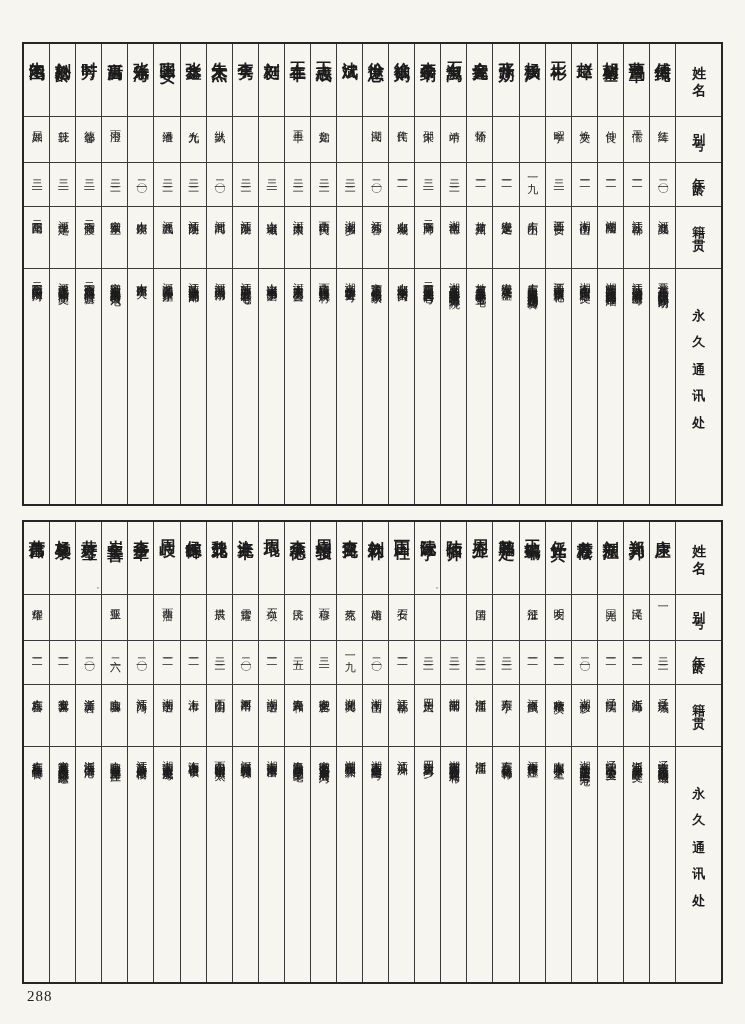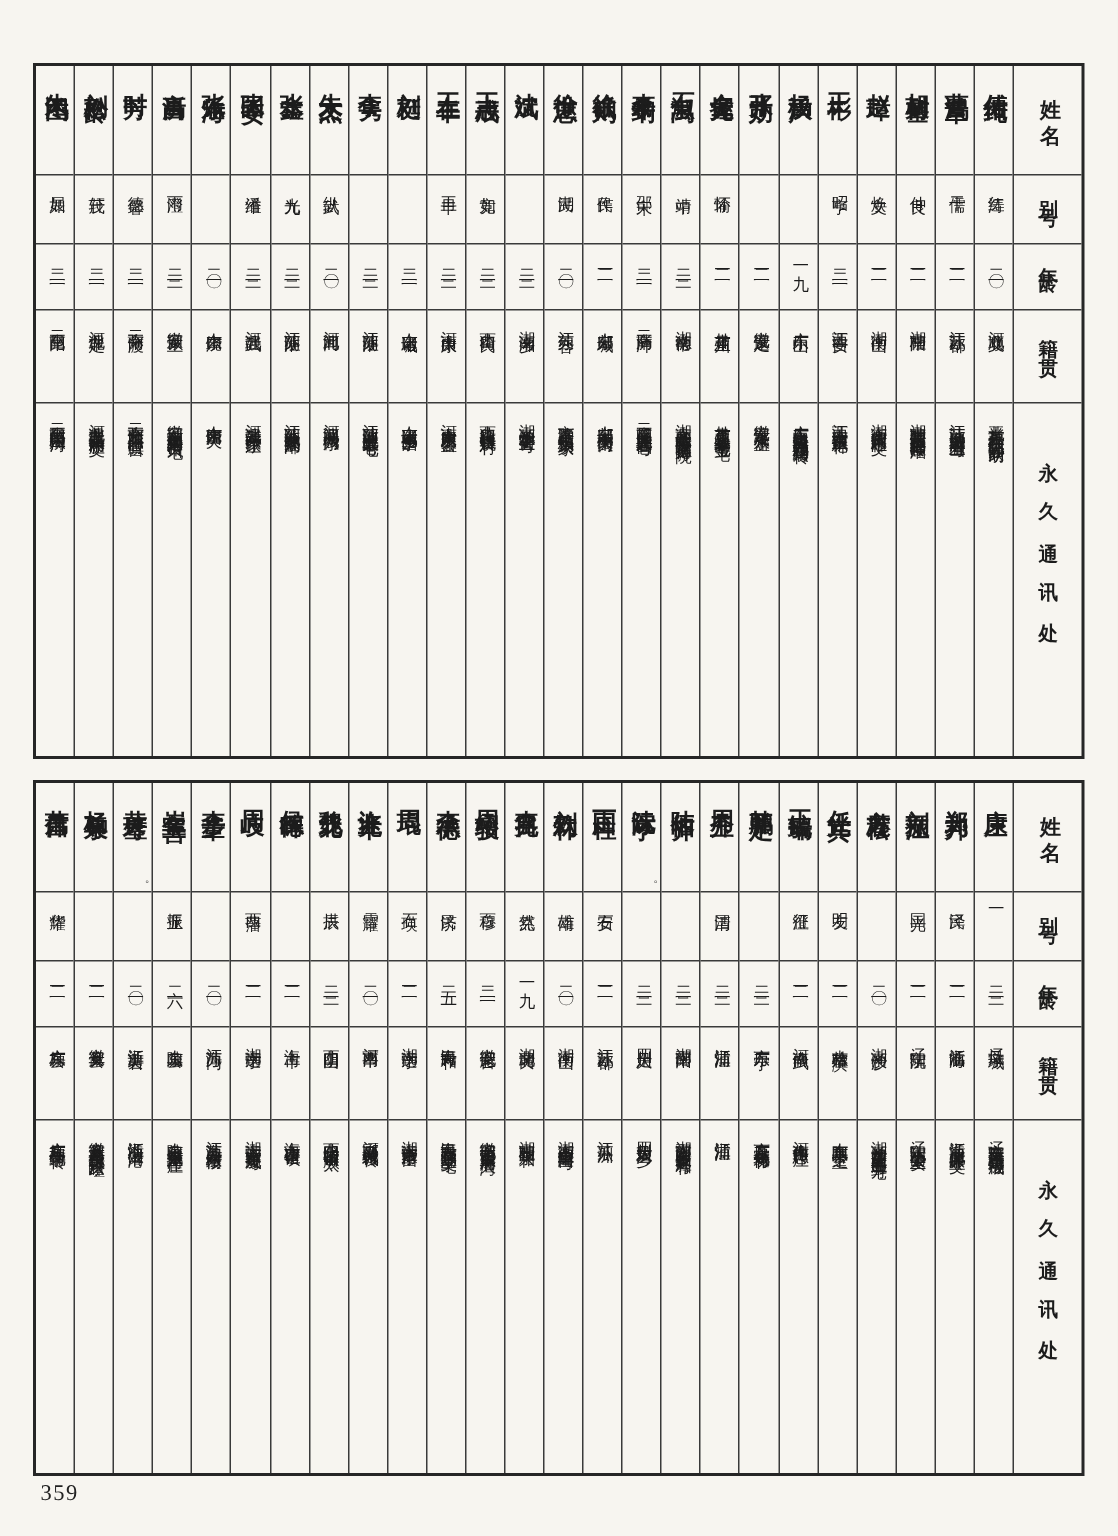--- a/index.html
+++ b/index.html
@@ -995,14 +995,14 @@
         </div>
         <div class="cell r-origin c-small">
           <span class="vtext">广东梅县</span>
         </div>
         <div class="cell r-addr c-addr">
           <span class="vtext">广东梅县梅北中学转</span>
         </div>
       </div>
     </div>
 
-  <div class="page-number">359</div>
+  <div class="page-number">288</div>
 </div>
 
 </body></html>

